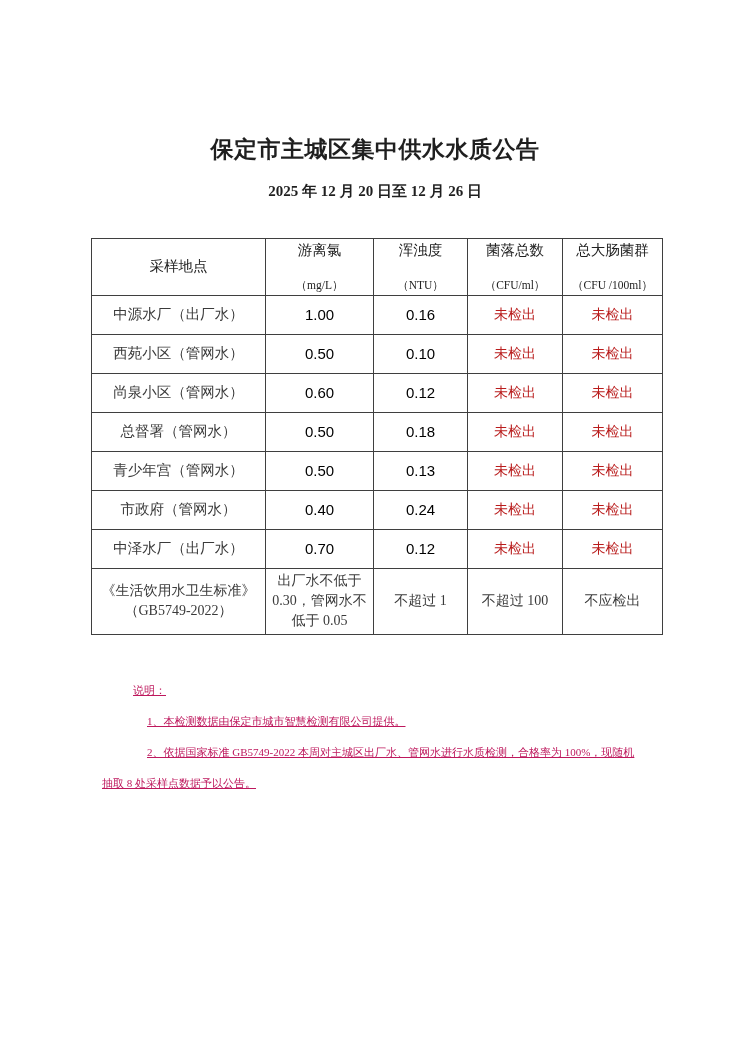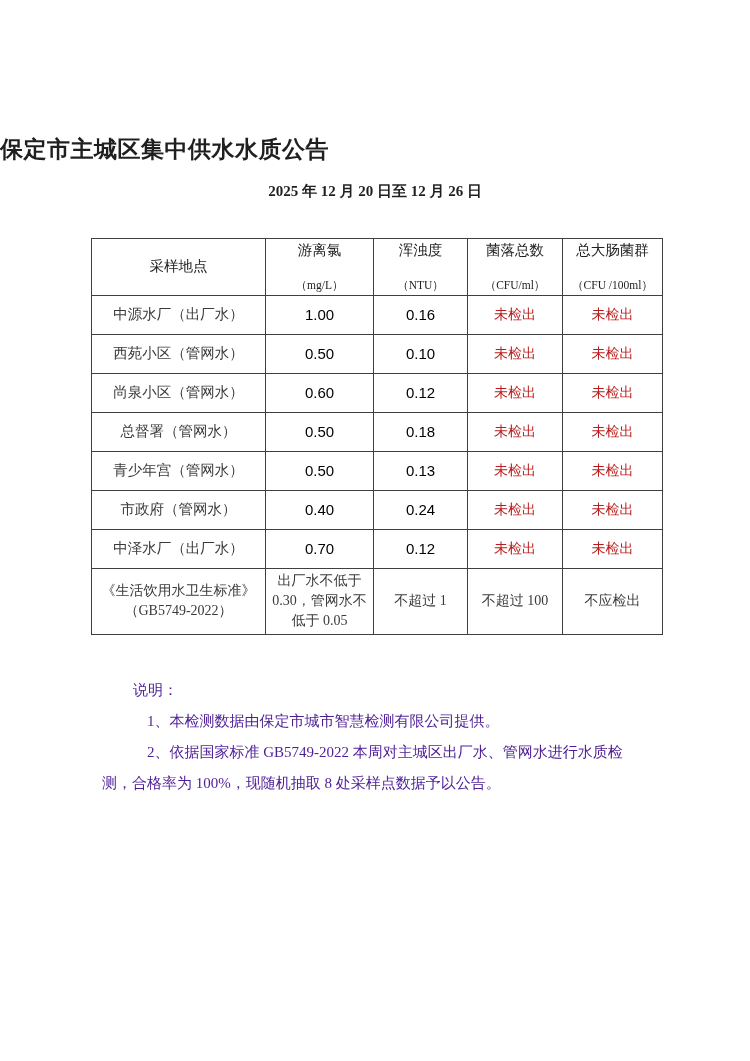--- a/index.html
+++ b/index.html
@@ -9,21 +9,21 @@
     width: 750px;
     height: 1061px;
     margin: 0 auto;
     background: #ffffff;
     color: #1f1f1f;
     overflow: hidden;
     position: relative;
   }
   .doc-title {
     margin-top: 134px;
-    text-align: left;
+    text-align: center;
     font-size: 23px;
     font-weight: bold;
     letter-spacing: 0.5px;
     font-family: "Liberation Serif", serif;
   }
   .doc-subtitle {
     margin-top: 17px;
     text-align: center;
     font-size: 15px;
     font-weight: bold;
@@ -82,23 +82,24 @@
   }
   td.std-loc { white-space: pre-line; }
   td.std-chlorine {
     text-align: left;
     padding: 2px 6px;
   }
   .notes {
     margin-left: 102px;
     margin-top: 40px;
     width: 540px;
-    font-size: 15px;
+    font-size: 11px;
     line-height: 31px;
-    color: #4c1d95;
+    color: #be185d;
+    text-decoration: underline;
   }
   .notes p { margin: 0; }
   .notes .notes-label { text-indent: 31px; }
   .notes .notes-item { text-indent: 45px; }
 </style>
 </head>
 <body>
 
 <div class="page">
 

